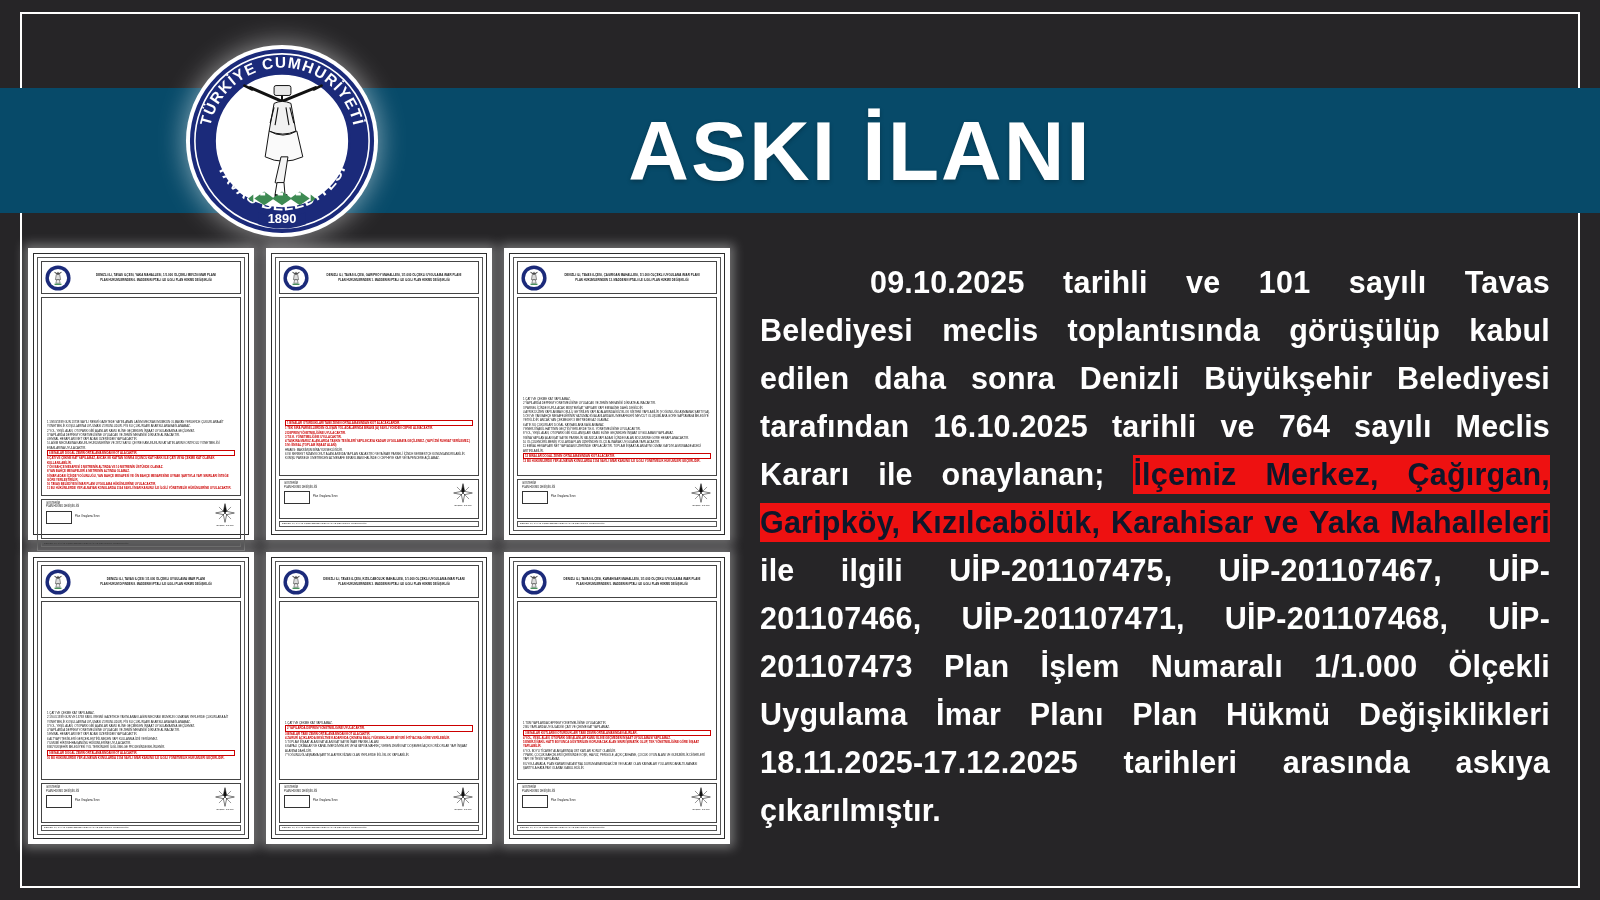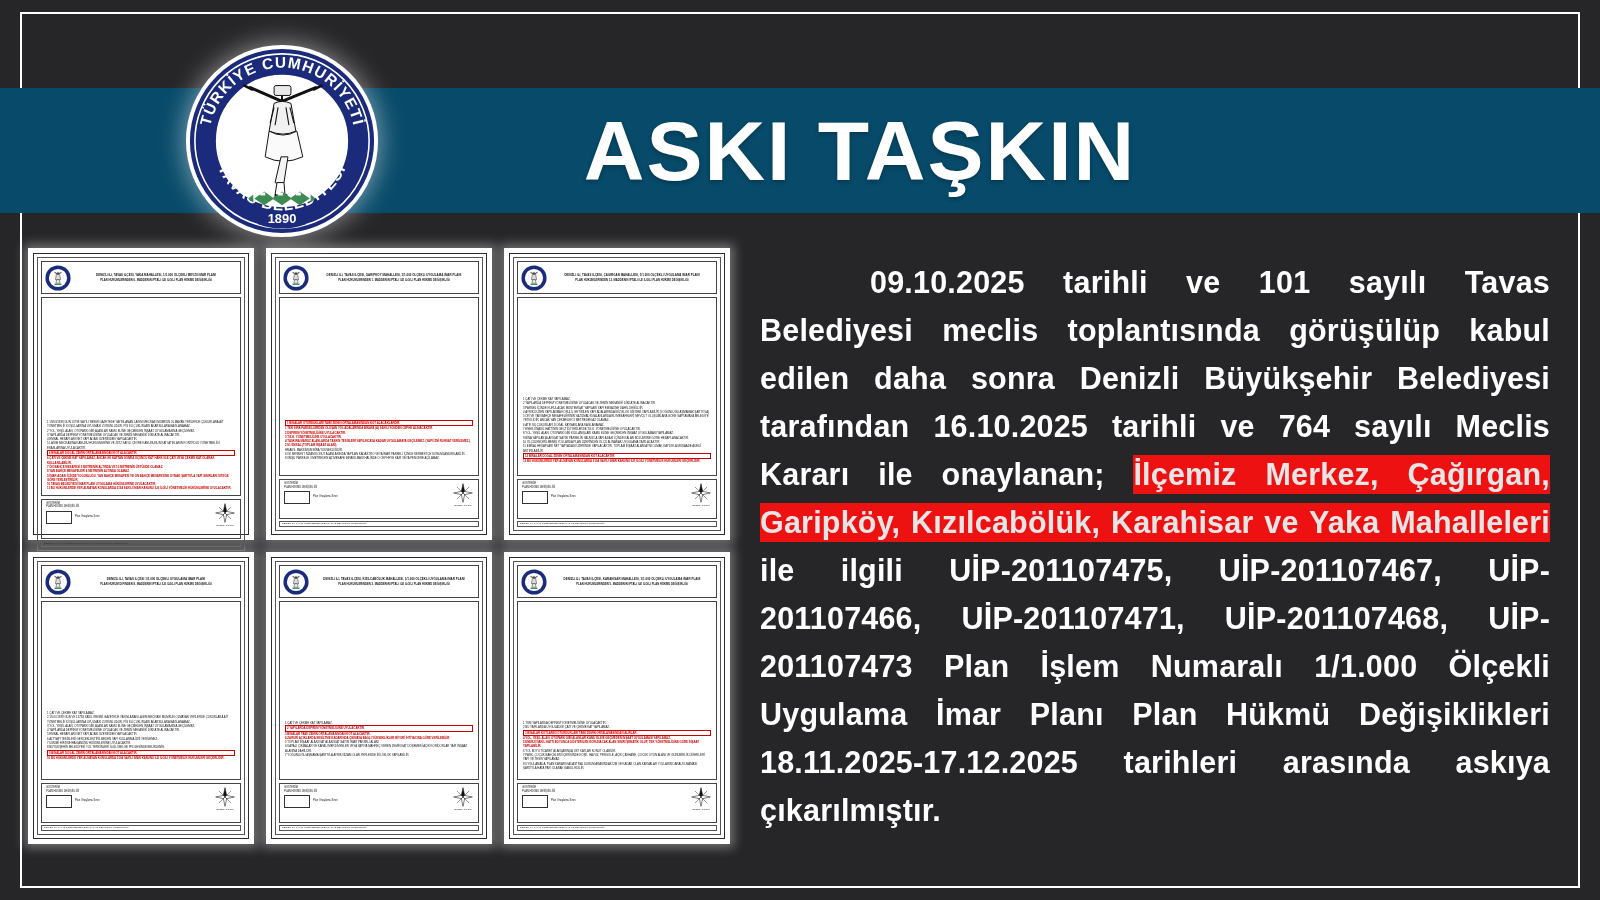--- a/index.html
+++ b/index.html
@@ -54,21 +54,21 @@
     font-weight:bold;
     line-height:48px;
     text-align:justify;
     text-indent:110px;
     letter-spacing:.2px;
     word-spacing:1px;
     margin:0;
   }
   .hl{
     background:#ee1111;
-    color:#e5e5e5;
+    color:#0f172a;
     box-decoration-break:clone;
     -webkit-box-decoration-break:clone;
     padding:2px 0 3px 0;
   }
 
   
   .thumbs{
     position:absolute;left:28px;top:248px;
     width:714px;height:604px;
     display:grid;
@@ -165,21 +165,21 @@
     border:1px solid #555;margin-top:2px;padding:0 2px;
     flex:0 0 auto;white-space:nowrap;overflow:hidden;
   }
 </style>
 </head>
 <body>
 
 <div class="page-frame"></div>
 
 <div class="banner">
-  <div class="banner-title">ASKI TAŞKIN</div>
+  <div class="banner-title">ASKI İLANI</div>
 </div>
 
 <div class="logo-wrap">
   <svg viewBox="0 0 200 200" xmlns="http://www.w3.org/2000/svg">
     <defs>
       <path id="arcTop" d="M 26,100 A 74,74 0 0 1 174,100"></path>
       <path id="arcBot" d="M 30,100 A 70,70 0 0 0 170,100"></path>
     </defs>
     <circle cx="100" cy="100" r="97" fill="#ffffff"></circle>
     <circle cx="100" cy="100" r="93" fill="#1b2a7a"></circle>

